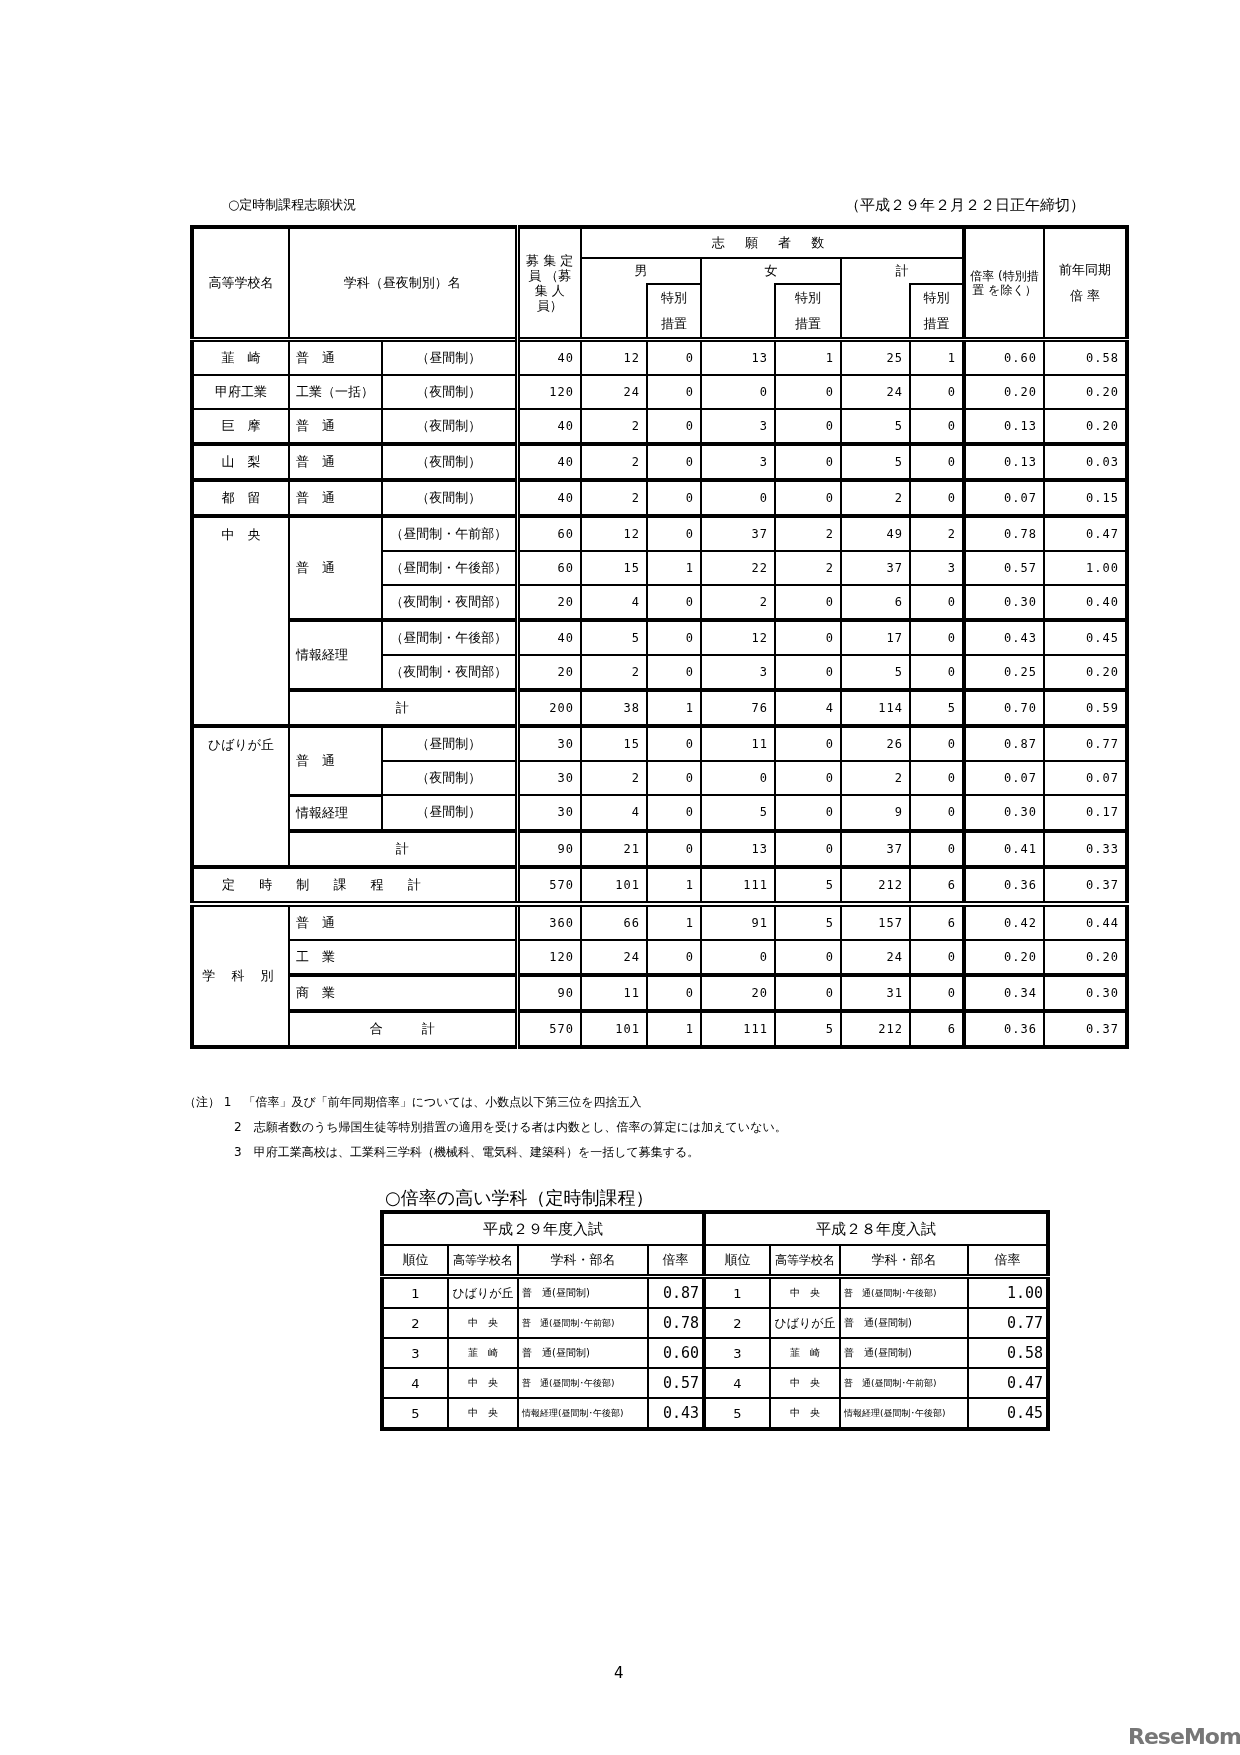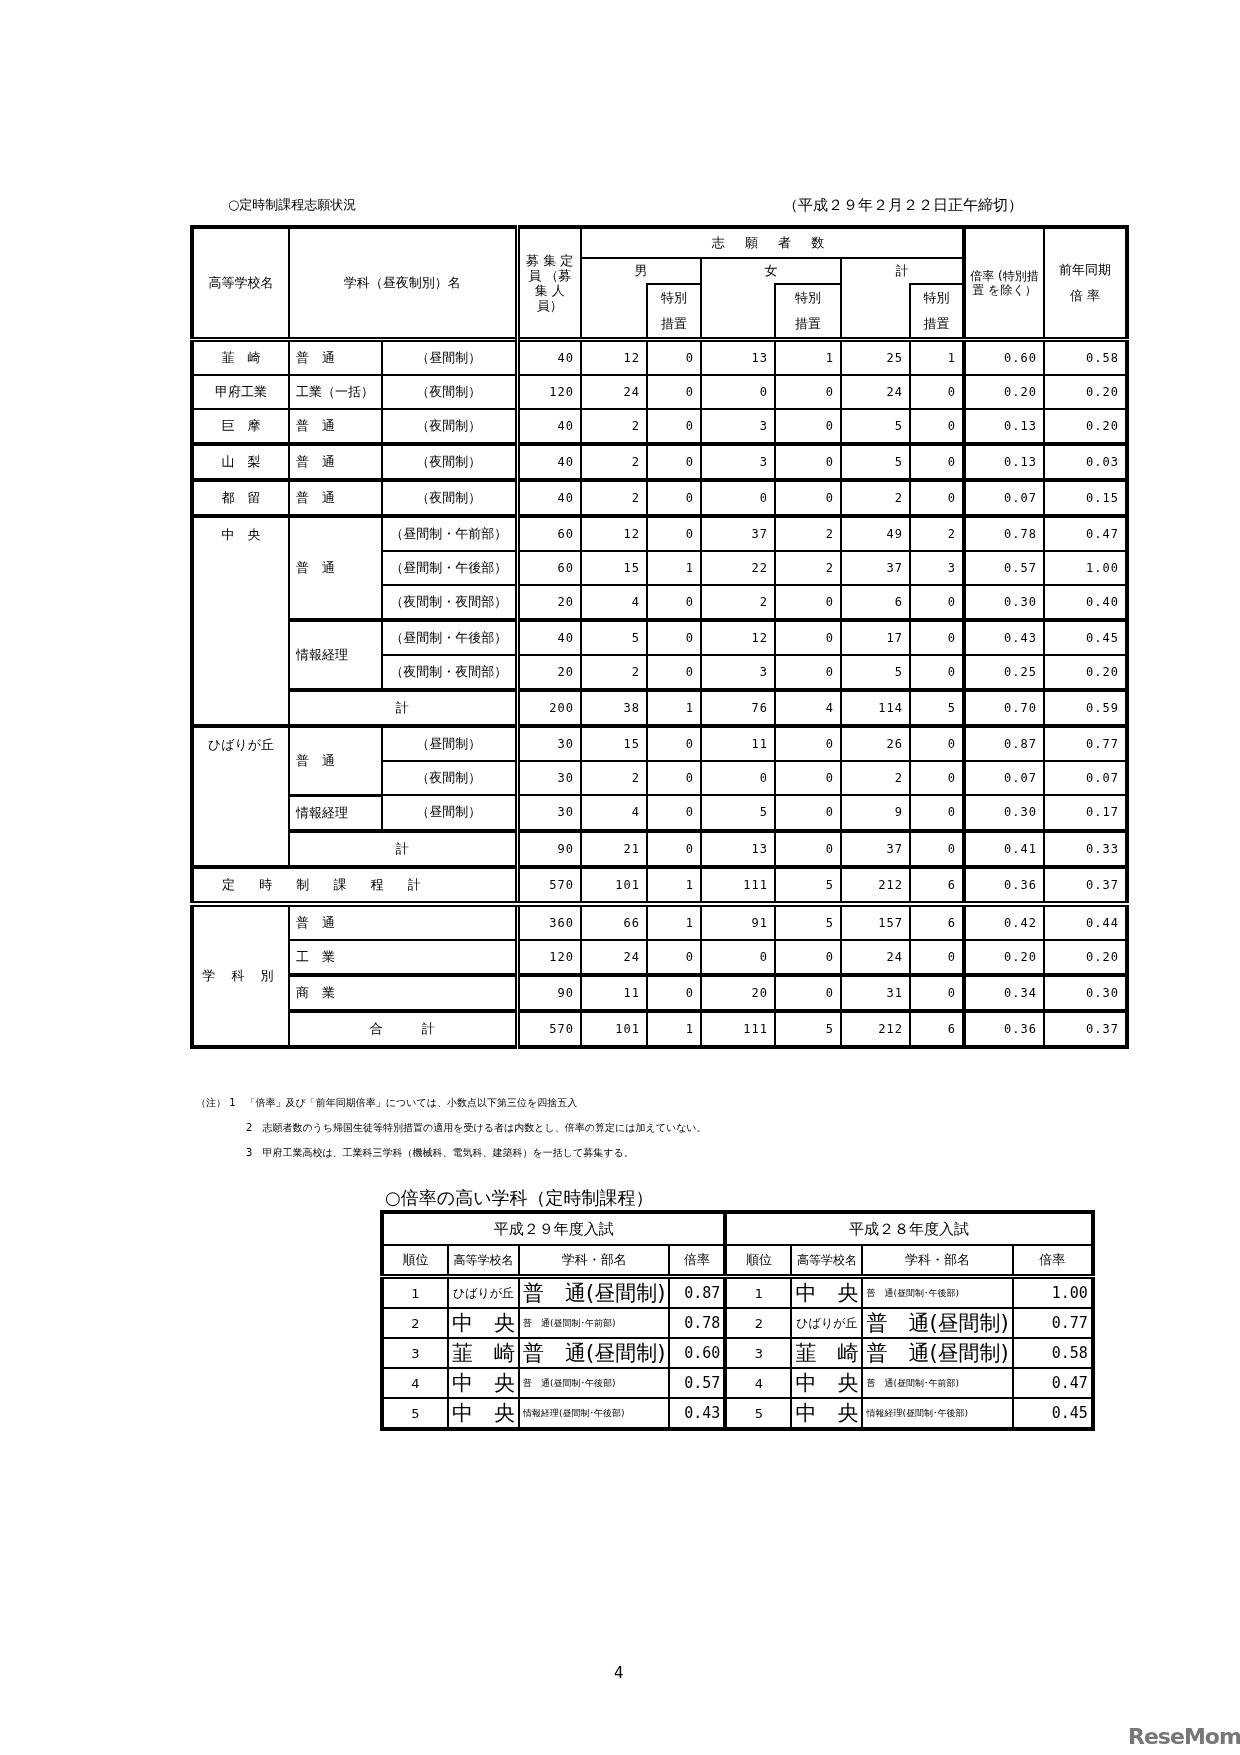--- a/index.html
+++ b/index.html
@@ -1,39 +1,39 @@
 <!DOCTYPE html>
 <html><head>
 <meta charset="utf-8">
 <style>
   html, body { margin:0; padding:0; background:#ffffff; }
   body { width:1240px; height:1755px; position:relative; font-family:"DejaVu Sans", sans-serif; color:#000; overflow:hidden; }
   .abs { position:absolute; }
   .title1 { left:192px; top:196px; font-size:13px;margin-left:36px; }
-  .deadline { left:783px; top:196px; font-size:15px; }
+  .deadline { left:845px; top:196px; font-size:15px; }
   table.main { position:absolute; left:190px; top:225px; border-collapse:collapse; border:4px solid #000; font-size:13px; table-layout:fixed; }
   table.main td, table.main th { border:2px solid #000; padding:0 6px; height:32px; font-weight:normal; }
   table.main th { height:auto; }
   .num { text-align:right; font-family:"DejaVu Sans Mono", monospace; font-size:12px; letter-spacing:1px; }
   .c { text-align:center; }
   .l { text-align:left; }
   .dbl-left { border-left:5px double #000 !important; }
   .thick-top td, .thick-top th { border-top:4px solid #000 !important; }
   .thick-left { border-left:4px solid #000 !important; }
   .dbl-top td { border-top:5px double #000 !important; }
   .spread2 { letter-spacing:8px; }
-  .notes { left:196px; top:1090px; font-size:10px; line-height:25px; }
+  .notes { left:184px; top:1090px; font-size:12px; line-height:25px; }
   .notes .ind { padding-left:50px; }
   .title2 { left:385px; top:1186px; font-size:18px; }
   table.rank { position:absolute; left:380px; top:1210px; border-collapse:collapse; border:4px solid #000; font-size:13px; table-layout:fixed; }
   table.rank td { border:2px solid #000; height:28px; padding:0 3px; }
   table.rank .yr td { height:30px; text-align:center; font-size:15px; }
   table.rank .sep { border-left:4px solid #000 !important; }
   table.rank .small { font-size:9px; white-space:nowrap; }
-  table.rank .big { font-size:21px; white-space:nowrap; }
+  table.rank .big { font-size:10px; white-space:nowrap; }
   table.rank .rate { text-align:right; font-family:"DejaVu Sans Mono", monospace; font-size:15px; }
   table.rank .hdrrow td { text-align:center; }
   table.rank .first td { border-top:5px double #000; }
   .pageno { left:614px; top:1664px; font-size:15px; }
   .logo { left:1128px; top:1724px; font-size:22px; font-weight:bold; color:#777; letter-spacing:-1px; }
 </style>
 </head>
 <body>
 
 <div class="abs title1">○定時制課程志願状況</div>

